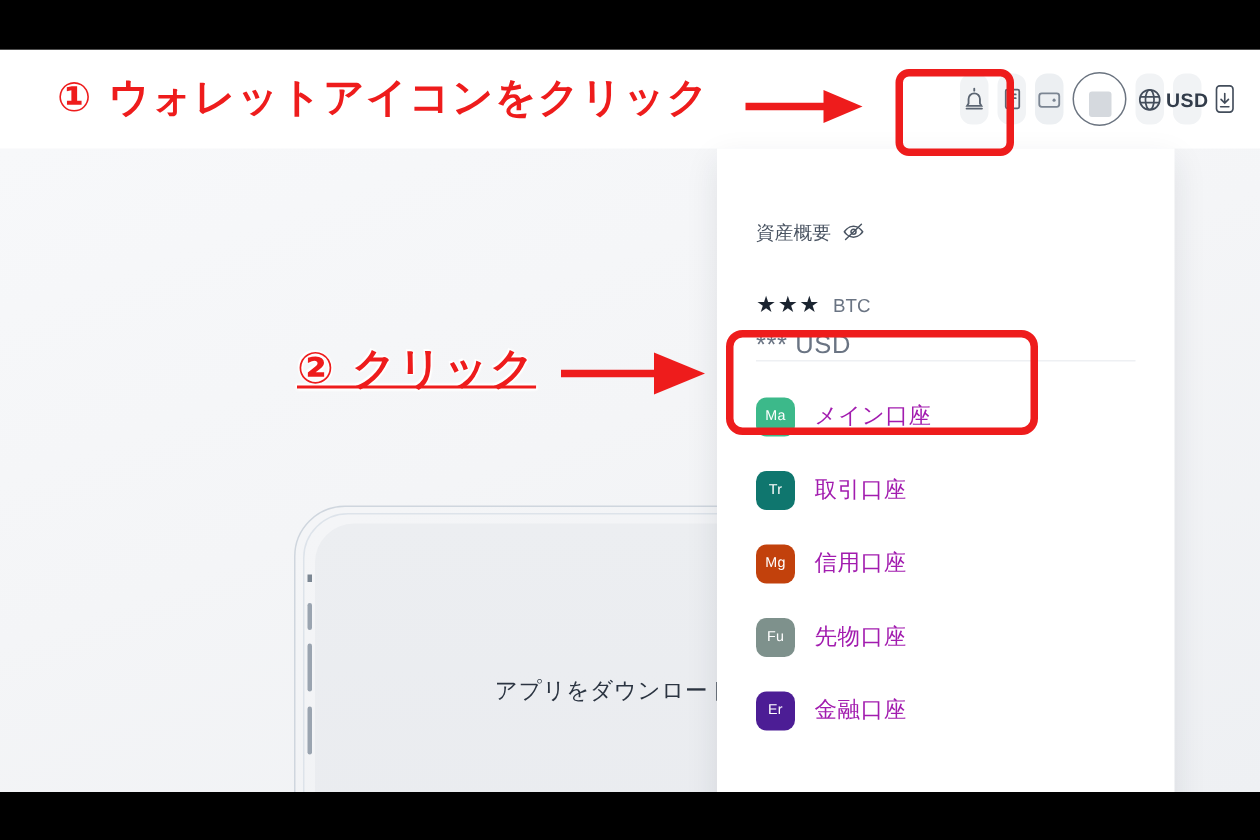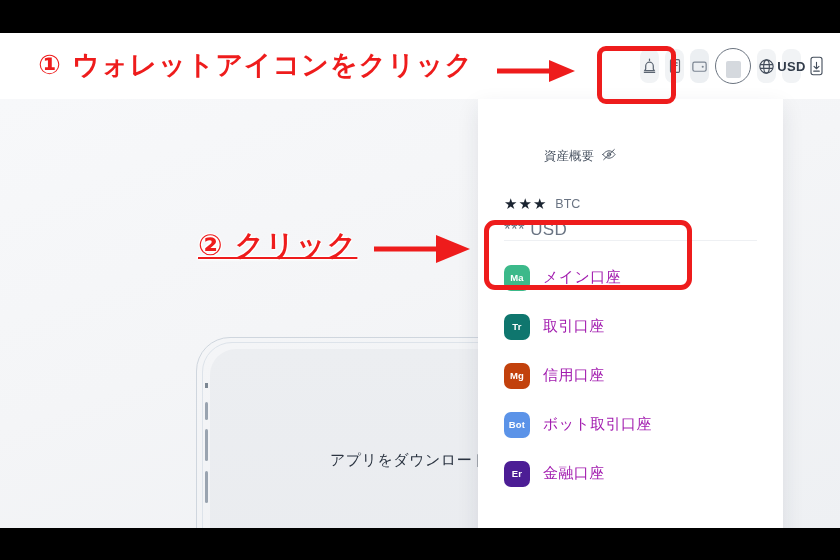--- a/index.html
+++ b/index.html
@@ -67,36 +67,36 @@
   .avatar .sq{width:15px;height:17px;background:#d5d9de;border-radius:2px;margin-top:6px;}
 
   
   .dropdown{
     position:absolute;left:478px;top:66px;width:305px;height:462px;
     background:#fff;border-radius:0 0 10px 10px;
     box-shadow:0 8px 22px rgba(25,35,55,.10);
     z-index:20;
   }
   .ov{position:absolute;left:26px;top:48px;}
-  .ov-head{display:flex;align-items:center;gap:7px;font-size:12.5px;color:#4a5462;margin-left:40px;}
+  .ov-head{display:flex;align-items:flex-start;gap:7px;font-size:12.5px;color:#4a5462;}
   .ov-btc{margin-top:9px;display:flex;align-items:flex-end;gap:8px;}
   .ov-btc .stars{font-size:15px;letter-spacing:1px;color:#1b2430;font-weight:700;line-height:1;}
   .ov-btc .unit{font-size:12.5px;color:#6a7483;line-height:1;margin-top:24px;}
   .ov-usd{margin-top:9px;font-size:17px;color:#6a7483;letter-spacing:.4px;}
 
   .divider{position:absolute;left:26px;top:141px;width:253px;height:1px;background:#eef0f3;}
 
   .acct-list{position:absolute;left:0;top:154px;width:305px;}
   .acct{
     height:49px;display:flex;align-items:center;gap:13px;padding-left:26px;
   }
   .badge{
     width:26px;height:26px;border-radius:7px;flex:0 0 26px;
     display:flex;align-items:center;justify-content:center;
-    color:#fff;font-size:9.5px;font-weight:700;letter-spacing:.2px;
+    color:#fff;font-size:9.5px;font-weight:400;letter-spacing:.2px;
   }
   .acct-label{font-size:15px;color:#a21caf;letter-spacing:.4px;}
 
   
   .ann{position:absolute;left:0;top:0;width:840px;height:560px;z-index:50;pointer-events:none;}
   .ann-txt{
     position:absolute;color:#ee1c1c;font-weight:700;
     font-family:"DejaVu Sans","Liberation Sans",sans-serif;
     text-shadow:0 0 3px #fff,0 0 3px #fff,0 0 3px #fff,1px 1px 0 #fff,-1px -1px 0 #fff;
     white-space:nowrap;
@@ -208,22 +208,22 @@
         </div>
         <div class="acct">
           <span class="badge" style="background:#0f766e">Tr</span>
           <span class="acct-label">取引口座</span>
         </div>
         <div class="acct">
           <span class="badge" style="background:#c2410c">Mg</span>
           <span class="acct-label">信用口座</span>
         </div>
         <div class="acct">
-          <span class="badge" style="background:#5b93e8">Bot</span>
-          <span class="acct-label">ボット取引口座</span>
+          <span class="badge" style="background:#7e918c">Fu</span>
+          <span class="acct-label">先物口座</span>
         </div>
         <div class="acct">
           <span class="badge" style="background:#4c1d95">Er</span>
           <span class="acct-label">金融口座</span>
         </div>
       </div>
     </div>
   </div>
 
   <div class="ann">

